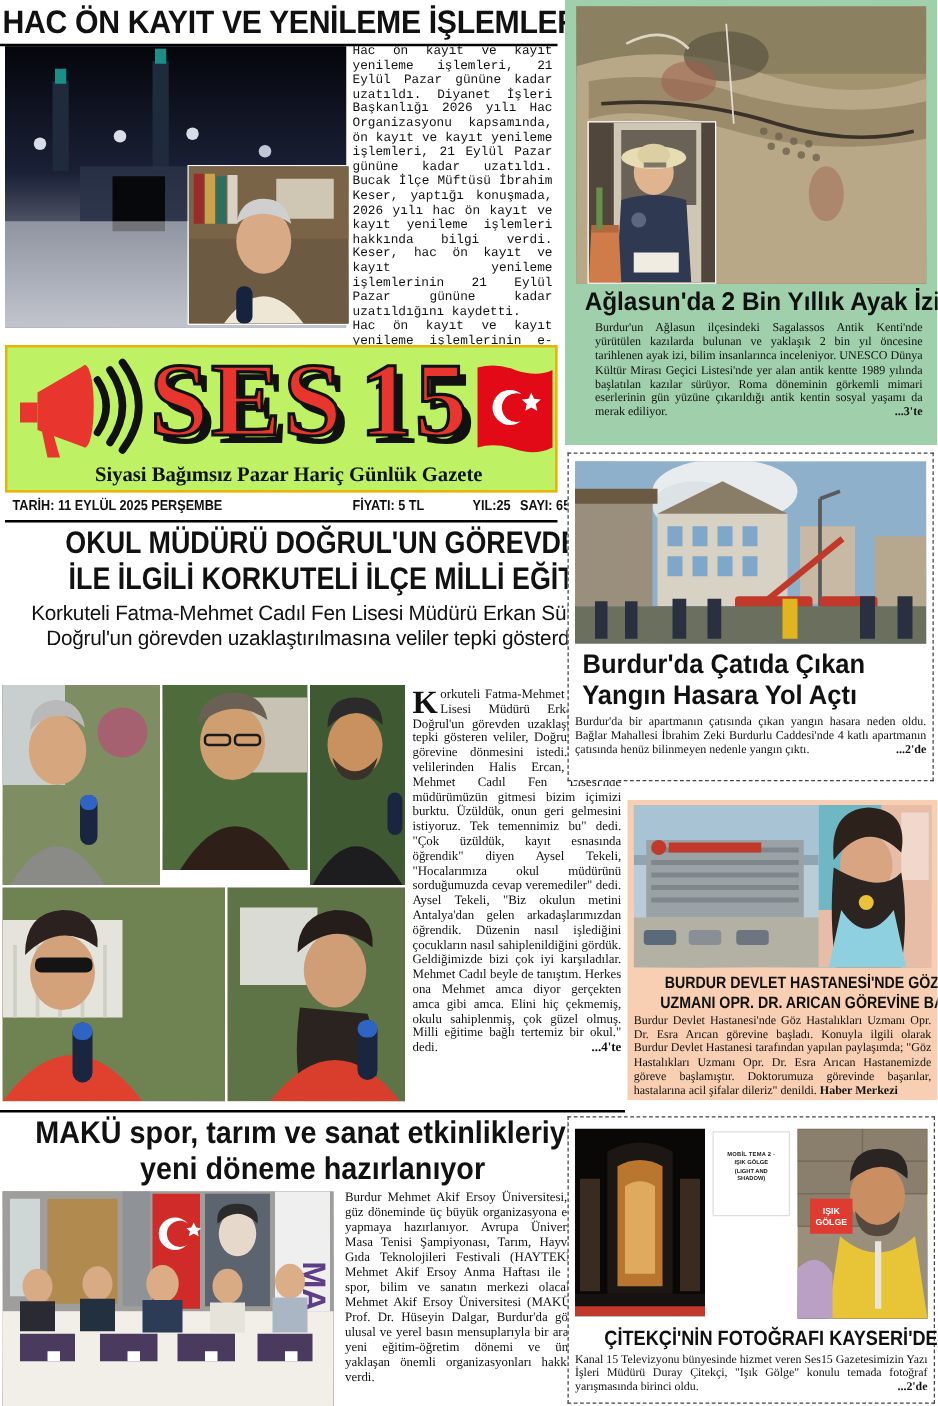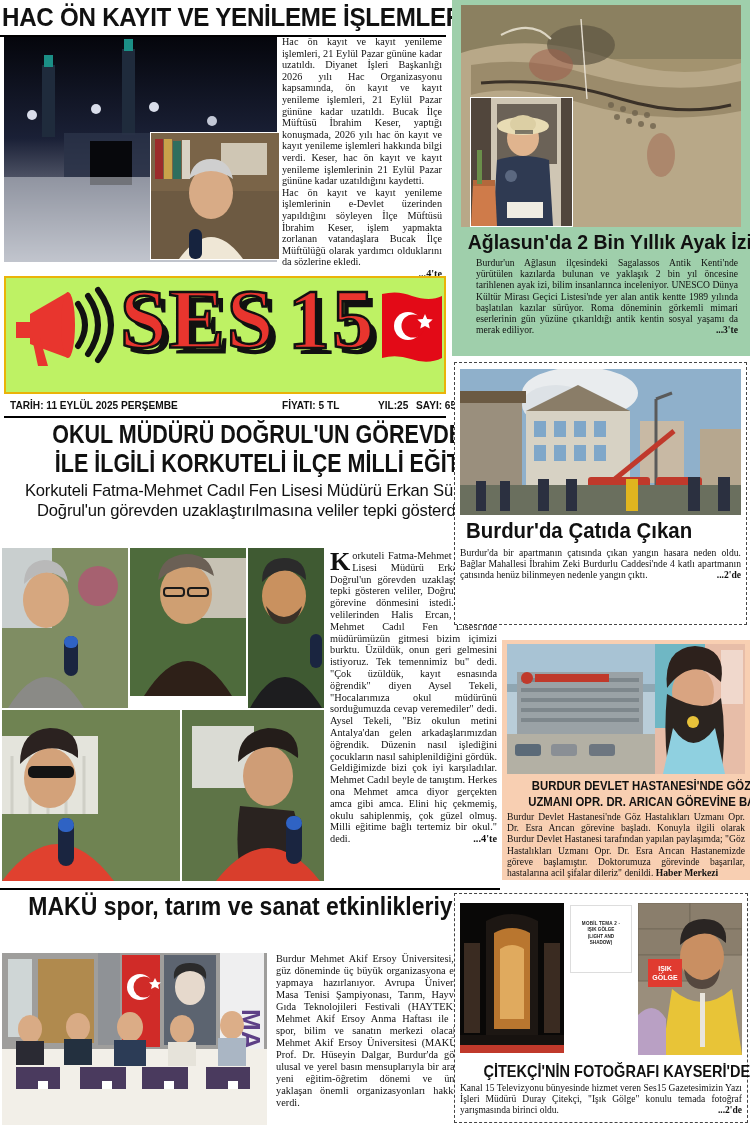--- a/index.html
+++ b/index.html
@@ -44,21 +44,21 @@
   #art-hac .head .cond { display:inline-block; transform: scaleX(0.93); transform-origin:left center;}
   #art-hac .photo-main { position:absolute; left:4px; top:37px; width:273px; height:225px;
      background: linear-gradient(170deg,#0a0c14 0%,#13182a 28%,#2a2f45 52%,#53586b 74%,#888c9b 100%); }
   #art-hac .photo-inset { position:absolute; left:150px; top:132px; width:130px; height:128px;
      border:1px solid #fff;
      background: linear-gradient(150deg,#6a4a35 0%,#8a6a48 30%,#c9b79a 55%,#6d5640 80%,#3a2c20 100%); }
   #art-hac .col {
     position:absolute; left:282px; top:36px; width:160px; height:226px;
     font-size:10.2px; line-height:11.6px;
   }
-  #art-hac .col p { margin-bottom:0px; text-align:justify; }
+  #art-hac .col p { margin-bottom:0px; text-align:justify;font-family:Liberation Mono, monospace; }
   #art-hac .cont { float:right; }
 
   
   #art-aglasun { position:absolute; left:452px; top:0px; width:298px; height:356px;
      background:#9fcfab; padding:6px; }
   #art-aglasun .photo-main { position:absolute; left:9px; top:5px; width:280px; height:222px;
      background: linear-gradient(155deg,#8e7a62 0%,#b49f81 22%,#9a8467 44%,#c2ab8b 66%,#7e6c54 100%); }
   #art-aglasun .photo-inset { position:absolute; left:18px; top:97px; width:103px; height:130px;
      border:1px solid #fff;
      background: linear-gradient(160deg,#2c3344 0%,#4a5367 30%,#9a8f7e 55%,#c9643c 80%,#6a5240 100%); }
@@ -303,20 +303,21 @@
       </svg>
     </div>
     <div id="mh-flag">
       <svg width="64" height="74" viewBox="0 0 64 74">
         <path d="M2 4 q16 -4 30 2 q18 6 30 0 l0 62 q-14 7 -31 1 q-15 -5 -29 -1 z" fill="#e30a17"></path>
         <circle cx="28" cy="36" r="14" fill="#fff"></circle>
         <circle cx="33" cy="36" r="11.5" fill="#e30a17"></circle>
         <polygon points="45,36 40.2,38.6 41.4,33.2 37.3,29.5 42.8,29 45,24 47.2,29 52.7,29.5 48.6,33.2 49.8,38.6" fill="#fff"></polygon>
       </svg>
     </div>
+    <div id="mh-sub">Siyasi Bağımsız Pazar Hariç Günlük Gazete</div>
   </div>
 
   <div id="datebar">
     <div class="i" id="d-tarih"><span class="cond">TARİH: 11 EYLÜL 2025 PERŞEMBE</span></div>
     <div class="i" id="d-fiyat"><span class="cond">FİYATI: 5 TL</span></div>
     <div class="i" id="d-yil"><span class="cond">YIL:25</span></div>
     <div class="i" id="d-sayi"><span class="cond">SAYI: 6520</span></div>
   </div>
 
   <div id="art-okul">
@@ -435,20 +436,21 @@
           <rect x="78" y="110" width="11" height="32"></rect>
             <rect x="106" y="110" width="11" height="32"></rect>
           <rect x="228" y="108" width="12" height="34"></rect>
             <rect x="258" y="108" width="12" height="34"></rect>
         </g>
         <rect x="166" y="110" width="12" height="32" fill="#e0b51f"></rect>
       </svg>
     </div>
     <div class="head hl">
       <span><span class="cond">Burdur'da Çatıda Çıkan</span></span>
+      <span><span class="cond">Yangın Hasara Yol Açtı</span></span>
     </div>
     <div class="col body-text">
       <span>Burdur'da bir apartmanın çatısında çıkan yangın hasara neden oldu. Bağlar Mahallesi İbrahim Zeki Burdurlu Caddesi'nde 4 katlı apartmanın çatısında henüz bilinmeyen nedenle yangın çıktı.</span>
       <span class="cont">...2'de</span>
     </div>
   </div>
 
   <div id="art-hastane">
     <div class="ph photo">
       <svg width="238" height="130" viewBox="0 0 238 130" style="position:absolute;inset:0">
@@ -485,20 +487,21 @@
     </div>
     <div class="col body-text">
       <span>Burdur Devlet Hastanesi'nde Göz Hastalıkları Uzmanı Opr. Dr. Esra Arıcan görevine başladı. Konuyla ilgili olarak Burdur Devlet Hastanesi tarafından yapılan paylaşımda; "Göz Hastalıkları Uzmanı Opr. Dr. Esra Arıcan Hastanemizde göreve başlamıştır. Doktorumuza görevinde başarılar, hastalarına acil şifalar dileriz" denildi.</span>
       <span class="cont">Haber Merkezi</span>
     </div>
   </div>
 
   <div id="art-maku">
     <div class="head hl">
       <span><span class="cond">MAKÜ spor, tarım ve sanat etkinlikleriyle</span></span>
+      <span><span class="cond">yeni döneme hazırlanıyor</span></span>
     </div>
     <div class="ph photo">
       <svg width="265" height="172" viewBox="0 0 265 172" style="position:absolute;inset:0">
         <rect width="265" height="172" fill="#b0aca4"></rect>
         <rect x="0" y="0" width="265" height="96" fill="#9f9e9c"></rect>
         <rect x="6" y="6" width="24" height="78" fill="#cfd6d6"></rect>
         <rect x="36" y="6" width="56" height="84" fill="#b08a4e"></rect>
         <rect x="96" y="0" width="22" height="92" fill="#8f9296"></rect>
         <rect x="120" y="2" width="38" height="92" fill="#d02b28"></rect>
         <circle cx="138" cy="34" r="13" fill="#fff"></circle>

